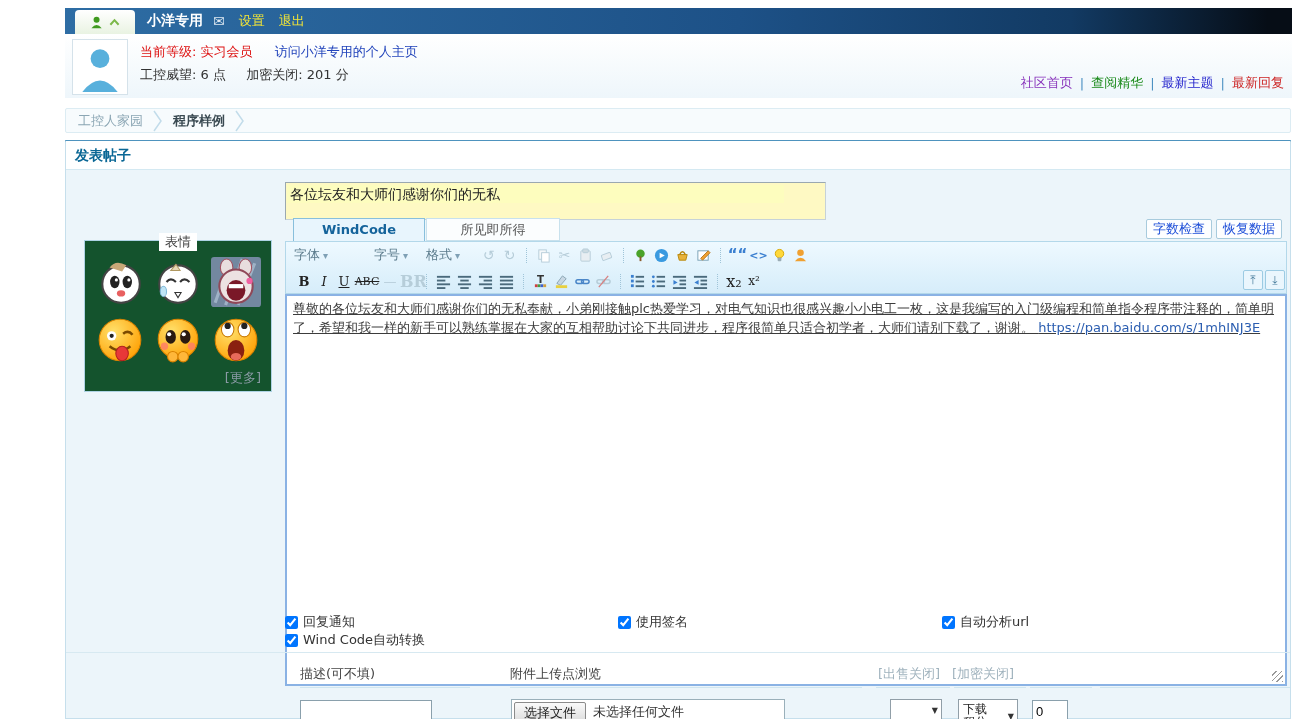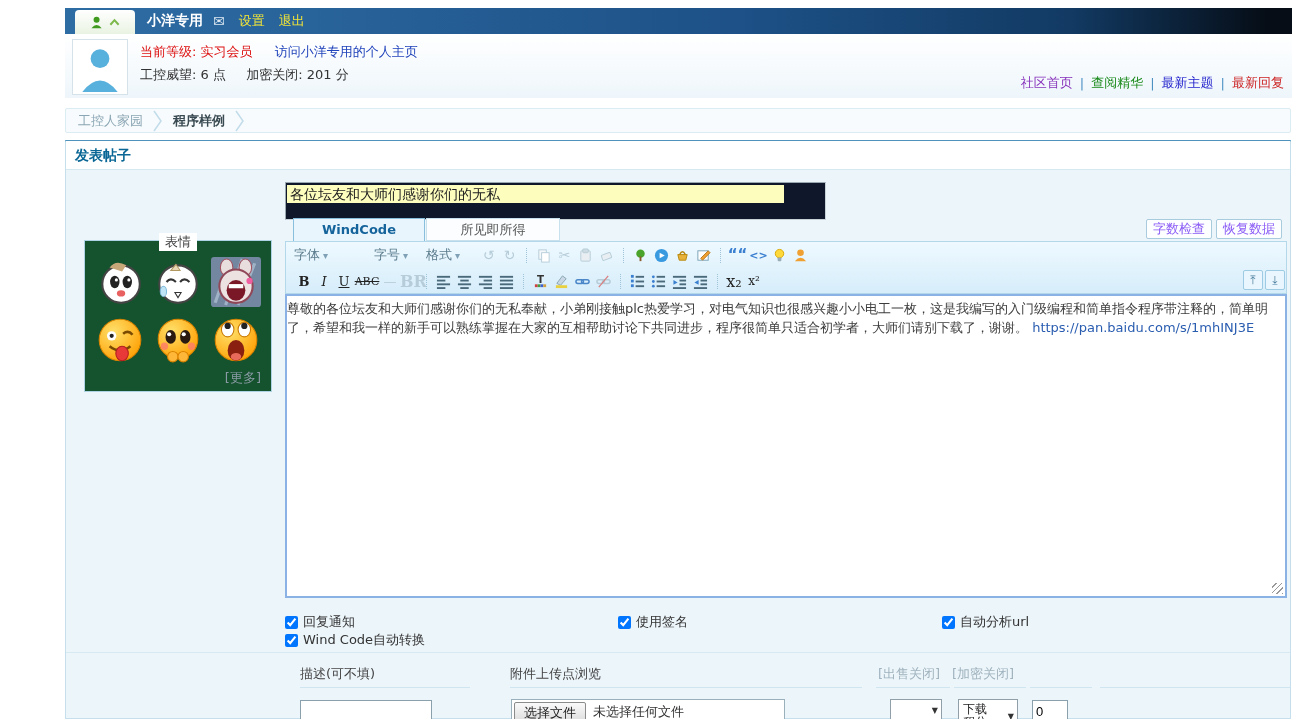--- a/index.html
+++ b/index.html
@@ -47,28 +47,28 @@
   #crumb .c1 { color:#8ba6b4; cursor:pointer; }
   #crumb .c2 { color:#3a4a52; font-weight:bold; }
 
   
   #panel { left:65px; top:140px; width:1226px; height:579px; background:#ecf5fa;
            border:1px solid #c6dfec; border-top:2px solid #4e93be; }
   #paneltitle { position:absolute; left:75px; top:147px; color:#0a6795; font-weight:bold; font-size:14px; }
   #panelhead { left:66px; top:141px; width:1224px; height:29px; background:#fff; border-bottom:1px solid #d4e9f2; }
 
   
-  #titleinput { left:285px; top:182px; width:541px; height:38px; background:#0f172a;
+  #titleinput { left:285px; top:182px; width:541px; height:38px; background:#fef9c3;
                 border:1px solid; border-color:#9aa8b0 #c6d2d8 #c6d2d8 #9aa8b0; cursor:text; }
   #titleinput .hl { margin:2px 0 0 1px; width:497px; height:18px; background:#fdfdbe;
                     font-size:14px; line-height:18px; color:#222; padding-left:3px; overflow:hidden; white-space:nowrap; }
 
   
   .minibtn { top:219px; height:20px; width:66px; background:#fdfeff; border:1px solid #a8cbdd;
-             border-radius:2px; color:#8b5cf6; text-align:center; line-height:18px; cursor:pointer; }
+             border-radius:2px; color:#1d4ed8; text-align:center; line-height:18px; cursor:pointer; }
 
   
   #emotes { left:84px; top:240px; width:188px; height:152px; background:#14532d; border:1px solid #aed3e4; }
   #emotes .legend { position:absolute; top:-8px; left:50%; transform:translateX(-50%);
                     background:#fff; padding:0 6px; color:#444; }
   #emotegrid { position:absolute; left:6px; top:12px; width:176px; display:flex; flex-wrap:wrap; }
   .emote { width:58px; height:58px; display:flex; align-items:center; justify-content:center; cursor:pointer; }
   #emotemore { position:absolute; right:10px; bottom:4px; color:#8a9aa5; cursor:pointer; }
 
   
@@ -88,22 +88,22 @@
   .tbi svg { width:15px; height:15px; }
   .gicon { color:#b6cdd9; font-size:14px; }
   .bicon { color:#3a7fd0; font-weight:bold; }
   .fmt { font-family:"DejaVu Serif","Liberation Serif",serif; color:#222; width:20px; text-align:center; cursor:pointer; }
   .fmt.dis { color:#b6cdd9; }
   #edresize1 { left:1243px; top:270px; } #edresize2 { left:1265px; top:270px; }
   .edrs { width:20px; height:20px; background:#eaf6fd; border:1px solid #9ccbe3; border-radius:2px;
           color:#4a7e9e; font-size:12px; display:flex; align-items:center; justify-content:center; cursor:pointer; }
 
   
-  #edbody { left:285px; top:294px; width:1002px; height:304px; background:#fff;
-            border:2px solid #8ab2e4; padding:3px 0; line-height:19px; color:#3c3c3c; cursor:text; }
+  #edbody { left:285px; top:294px; width:1002px; height:392px; background:#fff;
+            border:2px solid #8ab2e4; padding:3px 6px; line-height:19px; color:#3c3c3c; cursor:text;text-decoration:underline; }
   #edbody .url { color:#2a5db0; }
   #edgrip { position:absolute; right:2px; bottom:2px; width:11px; height:11px;
             background:repeating-linear-gradient(315deg,#999 0 1px,transparent 1px 4px); cursor:nwse-resize; }
 
   
   .cbitem { display:flex; align-items:center; gap:5px; white-space:nowrap; }
   .cbitem input { width:13px; height:13px; }
 
   
   #divider { left:66px; top:652px; width:1224px; height:1px; background:#d7e9f1; }

